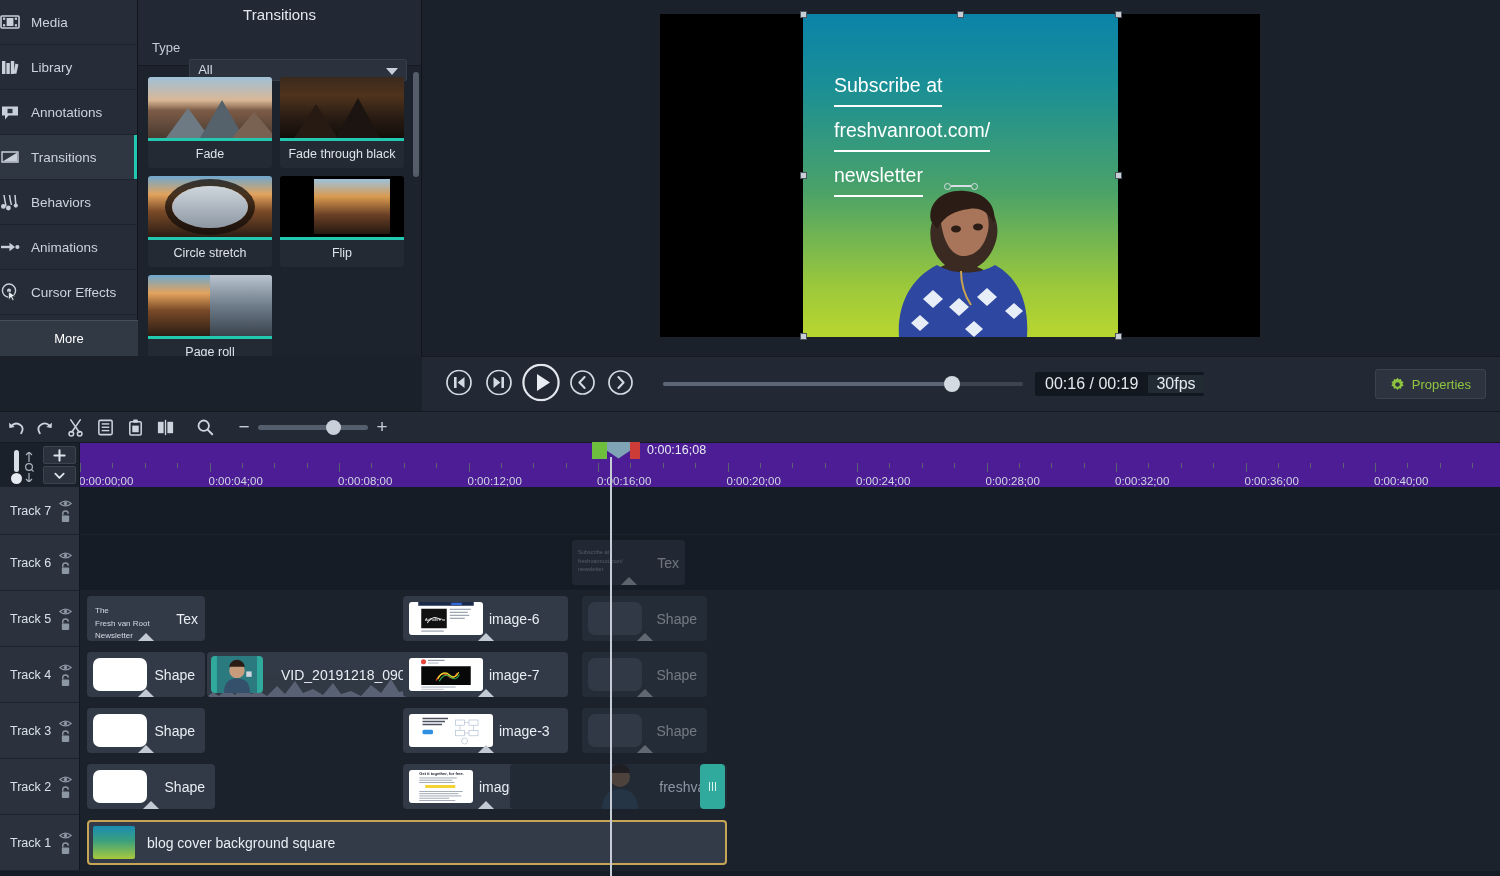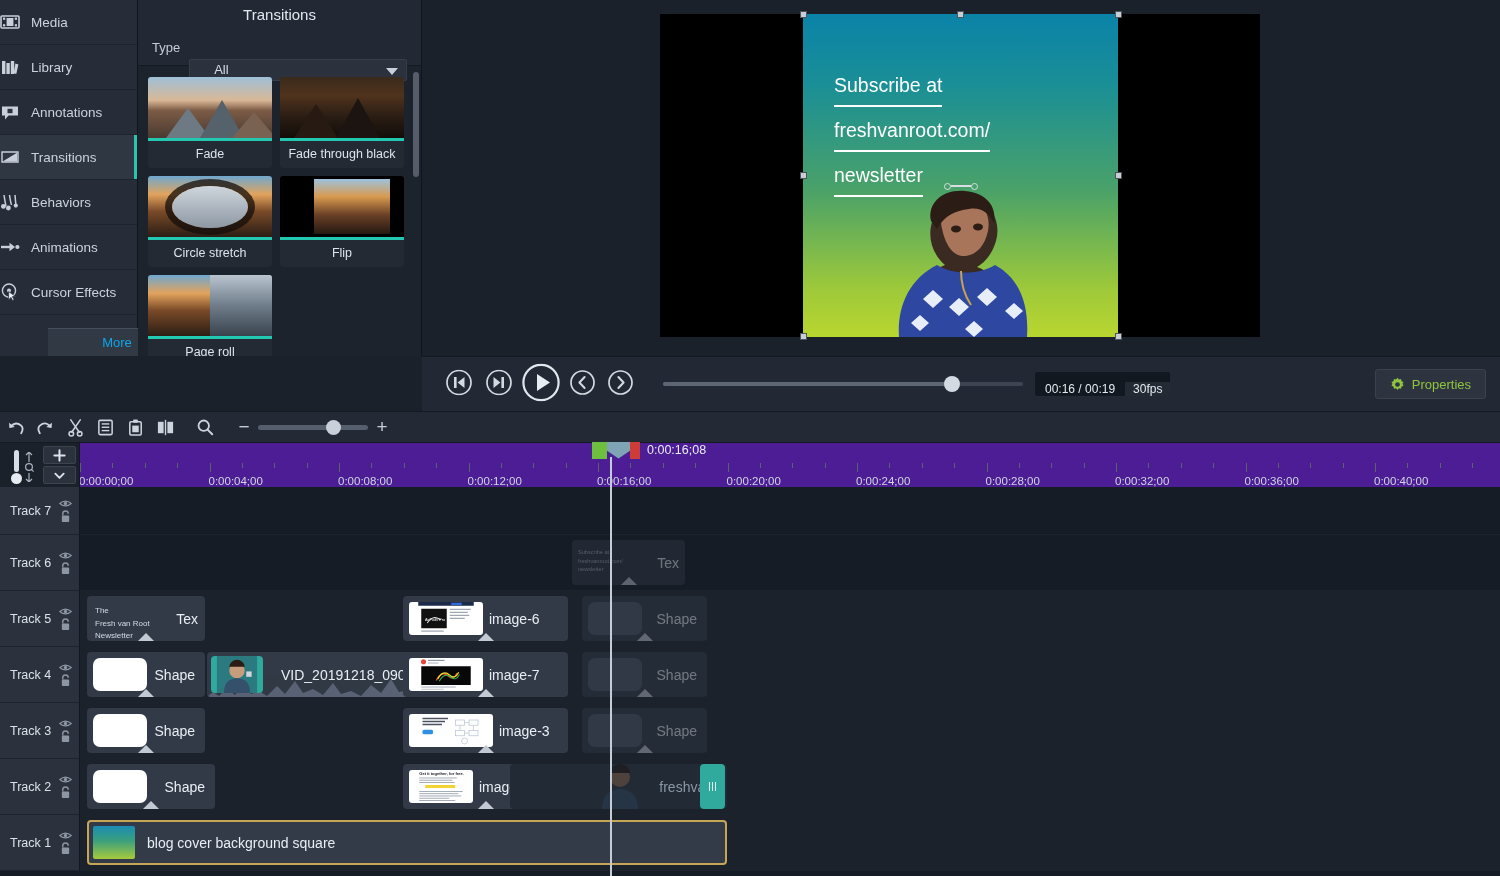--- a/index.html
+++ b/index.html
@@ -25,45 +25,45 @@
     cursor:pointer;
   }
   .nav-item .nav-label { font-size:13.5px; color:#ccd3dc; white-space:nowrap; }
   .nav-item.active { background:#2f3743; }
   .nav-item.active::after {
     content:""; position:absolute; right:0; top:0; bottom:0; width:3px;
     background:#23c8b0;
   }
   .nav-ico { width:20px; height:20px; display:block; flex:none; }
   #nav-more {
-    position:absolute; left:0; bottom:0; width:138px; height:28px;
+    position:absolute; left:0; bottom:0; width:138px; height:36px;
     background:#313945; border-top:1px solid #454e5c;
     display:flex; align-items:center; justify-content:center;
-    font-size:13px; color:#0ea5e9; cursor:pointer;margin-left:48px;
+    font-size:13px; color:#ffffff; cursor:pointer;
   }
 
   
   #transitions-panel {
     position:absolute; left:138px; top:0; width:284px; height:356px;
     background:#1d232d; border-right:1px solid #10151c;
   }
   #panel-title {
     height:30px; line-height:30px; text-align:center;
     font-size:15px; color:#e3e8ef; background:#222934;
   }
   #type-row {
     height:36px; display:flex; align-items:center; gap:9px;
     padding:0 14px; background:#222934;
     border-bottom:1px solid #141922;
   }
   #type-label { font-size:13px; color:#c6cdd7; }
   #type-select {
     flex:1; height:22px; background:#2b323e; border:1px solid #363e4b;
     border-radius:2px; display:flex; align-items:center;
-    padding:0 24px; font-size:13px; color:#d7dde6; position:relative;
+    padding:0 8px; font-size:13px; color:#d7dde6; position:relative;
     cursor:pointer;
     margin-top:44px;
   }
   .caret {
     position:absolute; right:8px; top:50%; margin-top:-2px;
     width:0;height:0;border-left:6px solid transparent;
     border-right:6px solid transparent;border-top:7px solid #c9d0da;
   }
   #trans-grid {
     position:absolute; top:67px; left:0; right:0; bottom:0;
@@ -156,22 +156,22 @@
     position:absolute; left:241px; top:50%; margin-top:-2px;
     width:360px; height:4px; background:#3d4552; border-radius:2px;
   }
   #scrub-fill { position:absolute; left:0; top:0; height:4px; width:287px; background:#5d6675; border-radius:2px; }
   #scrub-knob {
     position:absolute; left:281px; top:-6px; width:16px; height:16px;
     border-radius:50%; background:#d4dae2; cursor:pointer;
   }
   #time-box {
     position:absolute; left:613px; top:50%; margin-top:-12px; height:24px;
-    display:flex; align-items:flex-end; background:#121820; border-radius:2px;
-    font-size:12px;
+    display:flex; align-items:center; background:#121820; border-radius:2px;
+    font-size:16px;
   }
   #time-cur { display:flex;align-items:center;padding:0 10px; color:#e4e9ef; }
   #time-fps { display:flex;align-items:center;padding:0 8px; color:#e4e9ef; background:#222a34; }
   #props-btn {
     position:absolute; right:14px; top:50%; margin-top:-15px;
     height:30px; background:#2d3440; border:1px solid #3b4350; border-radius:3px;
     display:flex; align-items:center; gap:7px; padding:0 14px; cursor:pointer;
   }
   #props-btn span { color:#8fc440; font-size:13px; }
 

